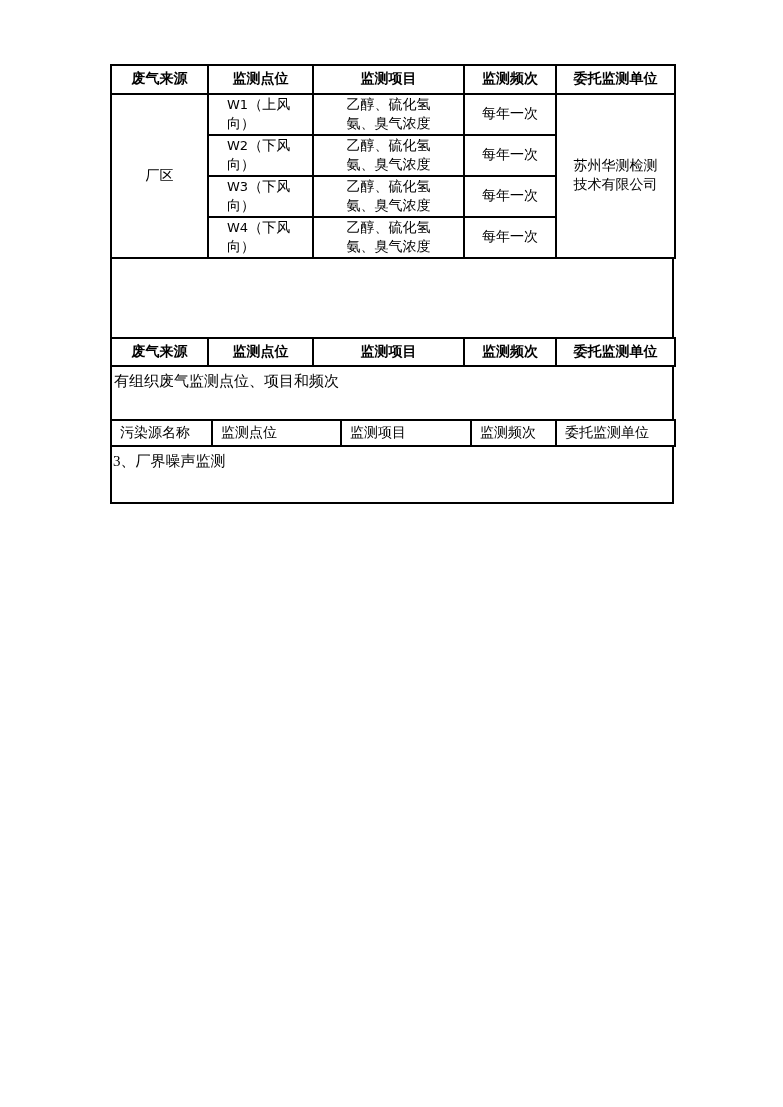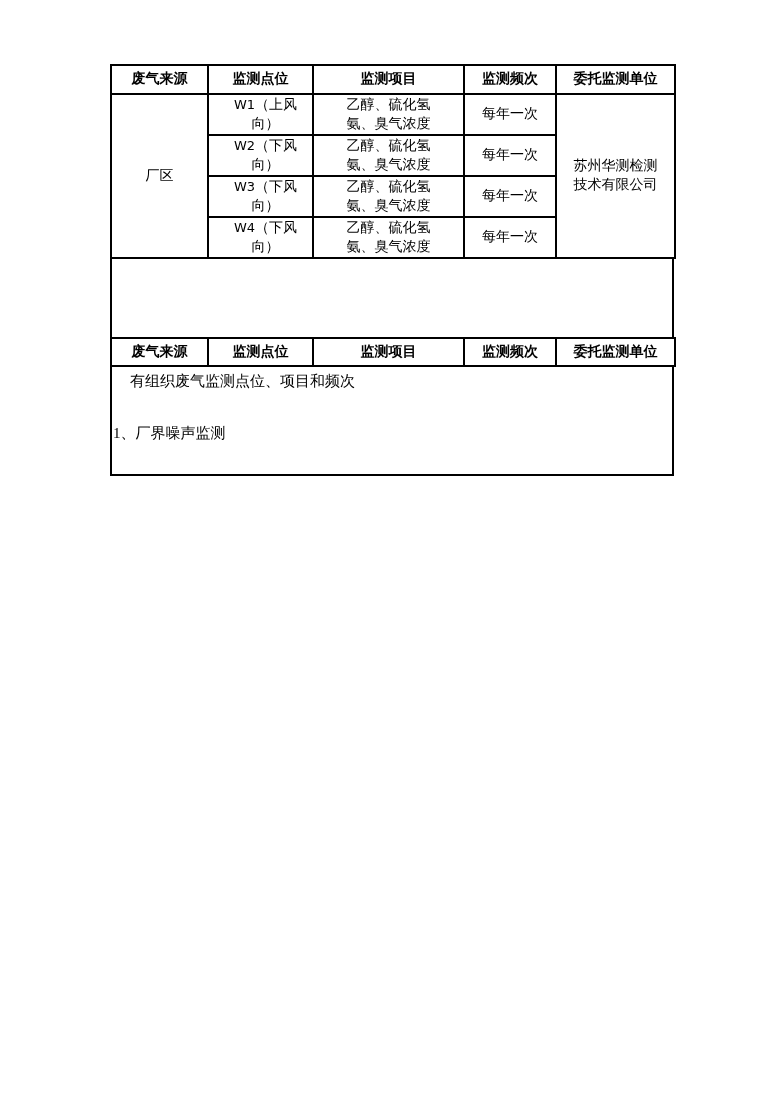--- a/index.html
+++ b/index.html
@@ -30,41 +30,41 @@
     padding: 0 2px;
     overflow: hidden;
     line-height: 1.35;
     vertical-align: middle;
   }
   
   .t12 th { font-weight: bold; text-align: center; height: 27px; }
   .t12 td { text-align: center; }
   .t1 td.data { height: 39px; }
   .t1 td.item { padding: 0 24px; }
-  .t1 td.point { text-align: center; padding-left: 12px; }
+  .t1 td.point { text-align: left; padding-left: 18px; }
   .t2 th { height: 26px; }
   .t2 td { height: 42px; }
   .agency-c { padding: 0 10px; }
   .code {
     font-family: "DejaVu Sans", "Liberation Sans", sans-serif;
     font-size: 13px;
     letter-spacing: 0;
   }
   
   .gap {
     height: 78px;
     border-left: 2px solid #000000;
     border-right: 2px solid #000000;
   }
   
   .note {
     border-left: 2px solid #000000;
     border-right: 2px solid #000000;
     font-size: 15px;
-    padding: 5px 0 0 18px;
+    padding: 5px 0 0 2px;
     box-sizing: border-box;
   }
   .note-1 { height: 52px; }
   .note-2 { height: 57px; border-bottom: 2px solid #000000; padding-left: 1px; }
   
   .t3 th { text-align: left; padding-left: 8px; height: 24px; font-weight: normal; }
   .t3 td { text-align: left; padding-left: 8px; height: 46px; }
   .t3 td.agency-l { padding-right: 14px; }
   .two-line span { display: block; }
 </style>
@@ -140,19 +140,26 @@
 
     <table class="t3">
       <colgroup>
         <col style="width:101px">
           <col style="width:129px">
           <col style="width:130px">
           <col style="width:85px">
           <col style="width:119px">
       </colgroup>
       <tbody>
+          <tr>
+        <th>污染源名称</th>
+        <th>监测点位</th>
+        <th>监测项目</th>
+        <th>监测频次</th>
+        <th>委托监测单位</th>
+      </tr>
     </tbody>
       </table>
 
-    <div class="note note-2">1、厂界噪声监测</div>
+    <div class="note note-2">3、厂界噪声监测</div>
 
   </div>
 </div>
 
 </body></html>

